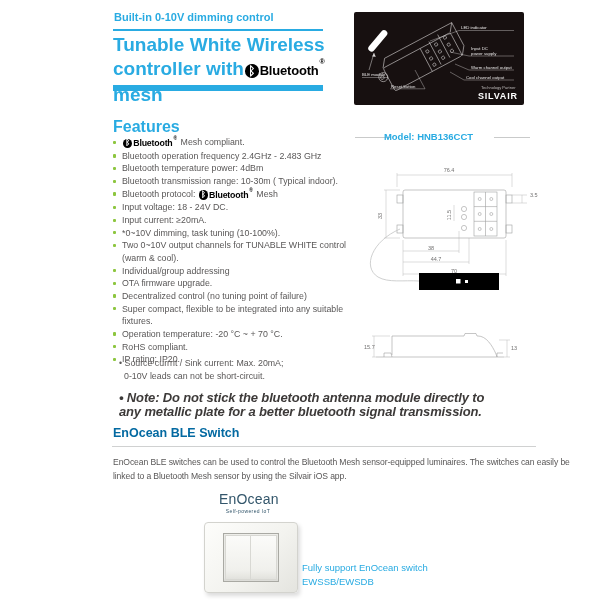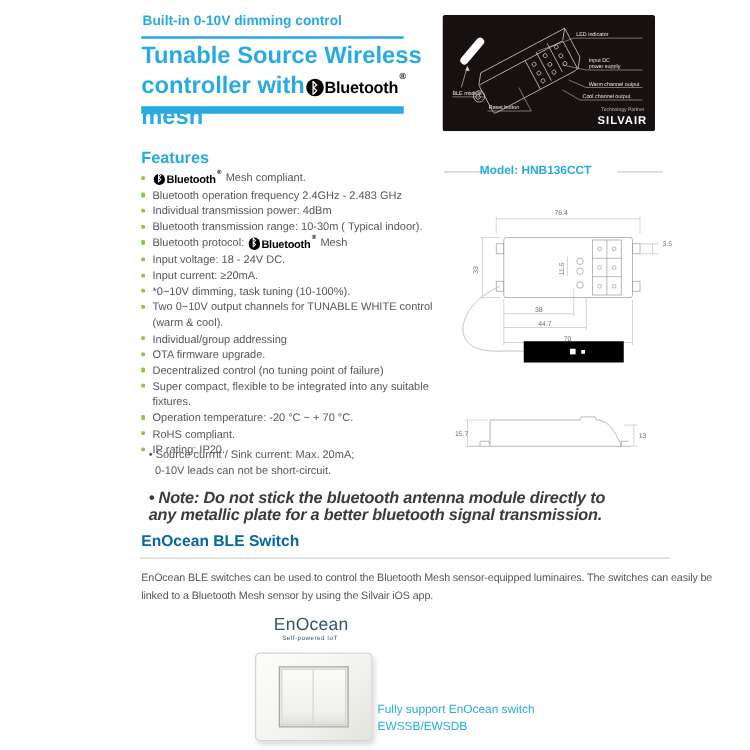--- a/index.html
+++ b/index.html
@@ -18,21 +18,21 @@
   .bt-mark{background:#000;color:#fff;border-radius:50%;width:1.15em;height:1.15em;
            display:inline-flex;align-items:center;justify-content:center;font-size:.92em;font-weight:700;}
   .bt-word{letter-spacing:-.2px;}
   .bt-reg{font-size:.55em;align-self:flex-start;line-height:1;}
   .title .bt-logo{font-size:13px;margin:0 1px;}
 
   
   .product-panel{left:330px;top:12px;width:170px;height:93px;}
 
   
-  .features-heading{left:89px;top:118px;font-size:13px;font-weight:700;color:#29abe2;}
+  .features-heading{left:89px;top:118px;font-size:16px;font-weight:700;color:#29abe2;}
   .features-list{left:89px;top:136px;width:252px;margin:0;padding:0;list-style:none;}
   .features-list li{position:relative;padding-left:9px;font-size:8.8px;line-height:12.65px;color:#595757;}
   .features-list .bullet{position:absolute;left:0;top:4.6px;width:3.3px;height:3.3px;background:#8dc63f;border-radius:1px;}
   .features-list .bt-logo{font-size:8.8px;margin:0 1px;}
 
   .note1{left:95px;top:357px;font-size:8.8px;line-height:13px;color:#595757;white-space:nowrap;}
   .note1 .cont{padding-left:5px;}
   .note2{left:95px;top:391px;font-size:13px;line-height:13.5px;color:#3d3a39;
          font-weight:700;font-style:italic;white-space:nowrap;letter-spacing:-.15px;}
 
@@ -68,21 +68,21 @@
   .panel-label{fill:#e9e7e7;font-size:4.3px;}
 </style>
 </head>
 <body>
 
 <div class="canvas">
 
   <div class="abs eyebrow">Built-in 0-10V dimming control</div>
   <div class="abs thin-rule"></div>
   <div class="abs title">
-    <div>Tunable Source Wireless</div>
+    <div>Tunable White Wireless</div>
     <div>
       <span>controller with</span><span class="bt-logo">
           <span class="bt-mark">ᛒ</span>
           <span class="bt-word">Bluetooth</span>
           <sup class="bt-reg">®</sup>
         </span><span>mesh</span>
     </div>
   </div>
   <div class="abs thick-bar"></div>
 
@@ -135,21 +135,21 @@
   </svg>
 
   <div class="abs features-heading">Features</div>
   <ul class="abs features-list">
       <li><span class="bullet"></span><span class="bt-logo">
           <span class="bt-mark">ᛒ</span>
           <span class="bt-word">Bluetooth</span>
           <sup class="bt-reg">®</sup>
         </span><span> Mesh compliant.</span></li>
       <li><span class="bullet"></span><span>Bluetooth operation frequency 2.4GHz - 2.483 GHz</span></li>
-      <li><span class="bullet"></span><span>Individual transmission power: 4dBm</span></li>
+      <li><span class="bullet"></span><span>Bluetooth temperature power: 4dBm</span></li>
       <li><span class="bullet"></span><span>Bluetooth transmission range: 10-30m ( Typical indoor).</span></li>
       <li><span class="bullet"></span><span>Bluetooth protocol: </span><span class="bt-logo">
           <span class="bt-mark">ᛒ</span>
           <span class="bt-word">Bluetooth</span>
           <sup class="bt-reg">®</sup>
         </span><span> Mesh</span></li>
       <li><span class="bullet"></span><span>Input voltage: 18 - 24V DC.</span></li>
       <li><span class="bullet"></span><span>Input current: ≥20mA.</span></li>
       <li><span class="bullet"></span><span>*0~10V dimming, task tuning (10-100%).</span></li>
       <li><span class="bullet"></span><span>Two 0~10V output channels for TUNABLE WHITE control (warm &amp; cool).</span></li>

